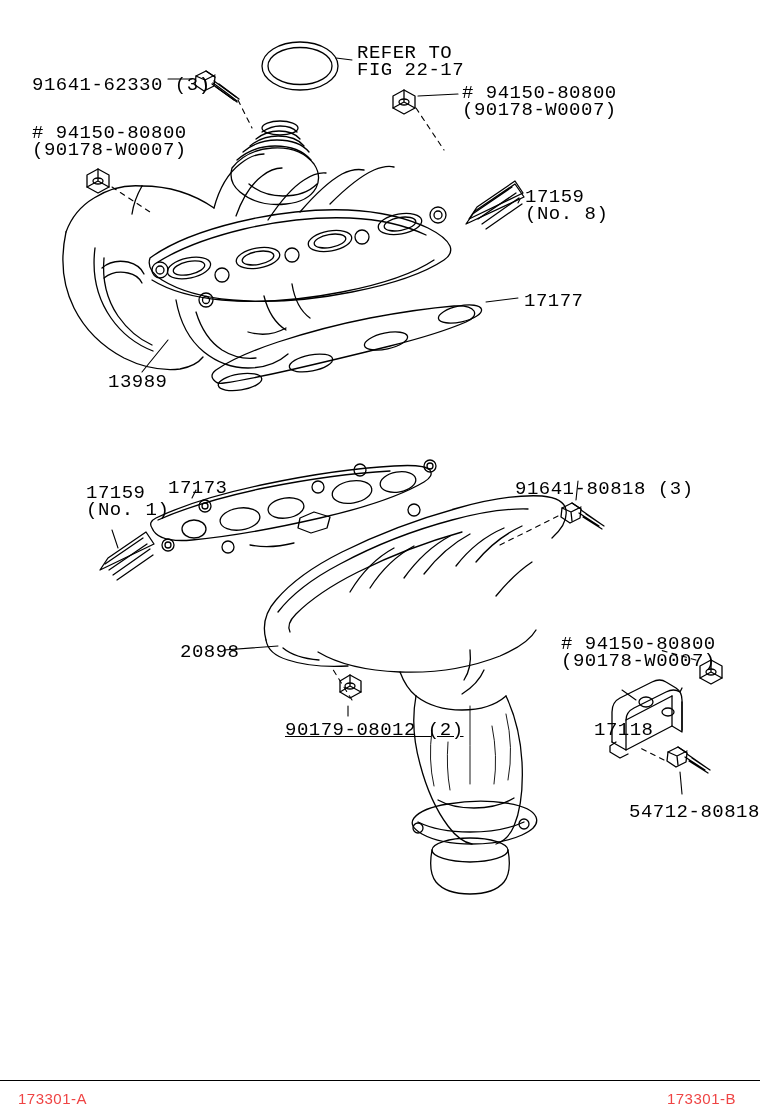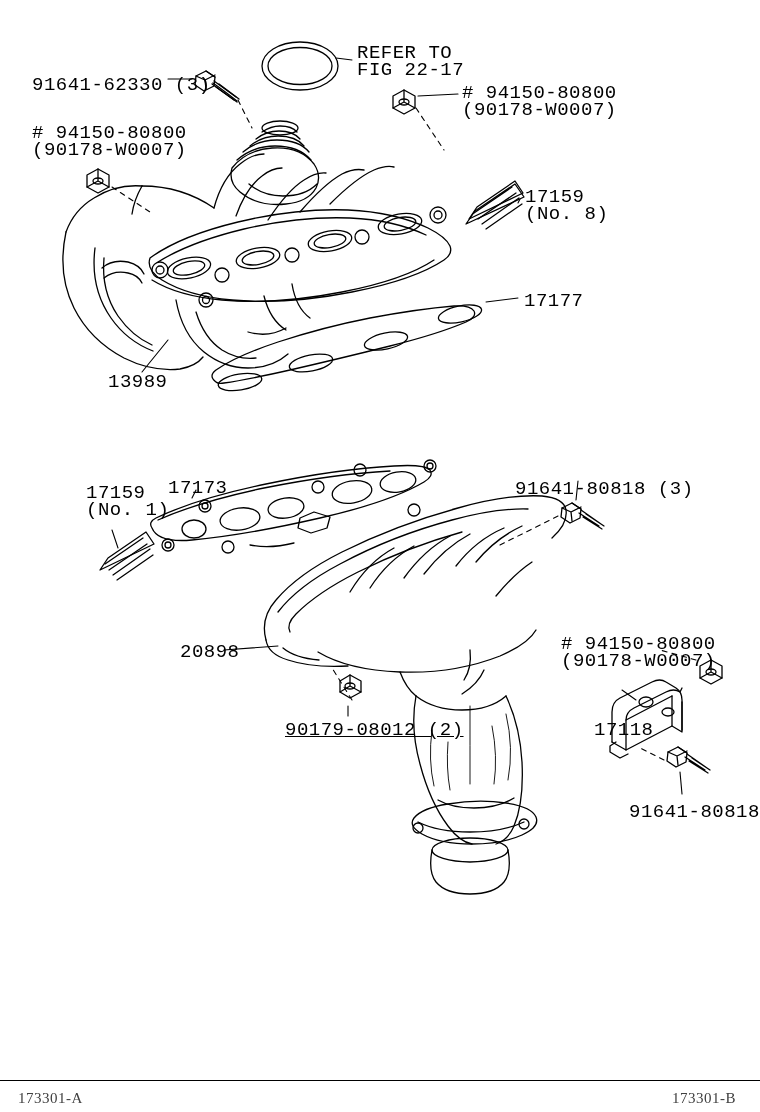--- a/index.html
+++ b/index.html
@@ -34,24 +34,24 @@
     letter-spacing: 0.5px;
     white-space: pre;
     color: #000;
     line-height: 16px;
   }
   .lbl.two {
     line-height: 17px;
   }
   .footer-lbl {
     position: absolute;
-    font-family: Liberation Serif, serif;
+    font-family: Liberation Sans, sans-serif;
     font-size: 15px;
     letter-spacing: 0.5px;
-    color: #404040;
+    color: #ef4444;
   }
   .hr-bottom {
     position: absolute;
     left: 0;
     top: 1080px;
     width: 760px;
     height: 1px;
     background: #000;
   }
 </style>
@@ -309,19 +309,19 @@
   <div class="lbl" style="left:515px; top:481px;text-align:center;">91641-80818 (3)</div>
 
   <div class="lbl two" style="left:561px; top:636px;"><span># 94150-80800</span><br><span>(90178-W0007)</span></div>
 
   <div class="lbl" style="left:180px; top:644px;">20898</div>
 
   <div class="lbl" style="left:594px; top:674px;margin-top:48px;">17118</div>
 
   <div class="lbl" style="left:285px; top:722px;text-decoration:underline;">90179-08012 (2)</div>
 
-  <div class="lbl" style="left:629px; top:804px;">91641-80818</div>
+  <div class="lbl" style="left:629px; top:804px;">54712-80818</div>
 
   <div class="hr-bottom"></div>
   <div class="footer-lbl" style="left:18px; top:1098px; transform:translateY(-50%);">173301-A</div>
   <div class="footer-lbl" style="right:24px; top:1098px; transform:translateY(-50%);">173301-B</div>
 
 </div>
 
 </body></html>

